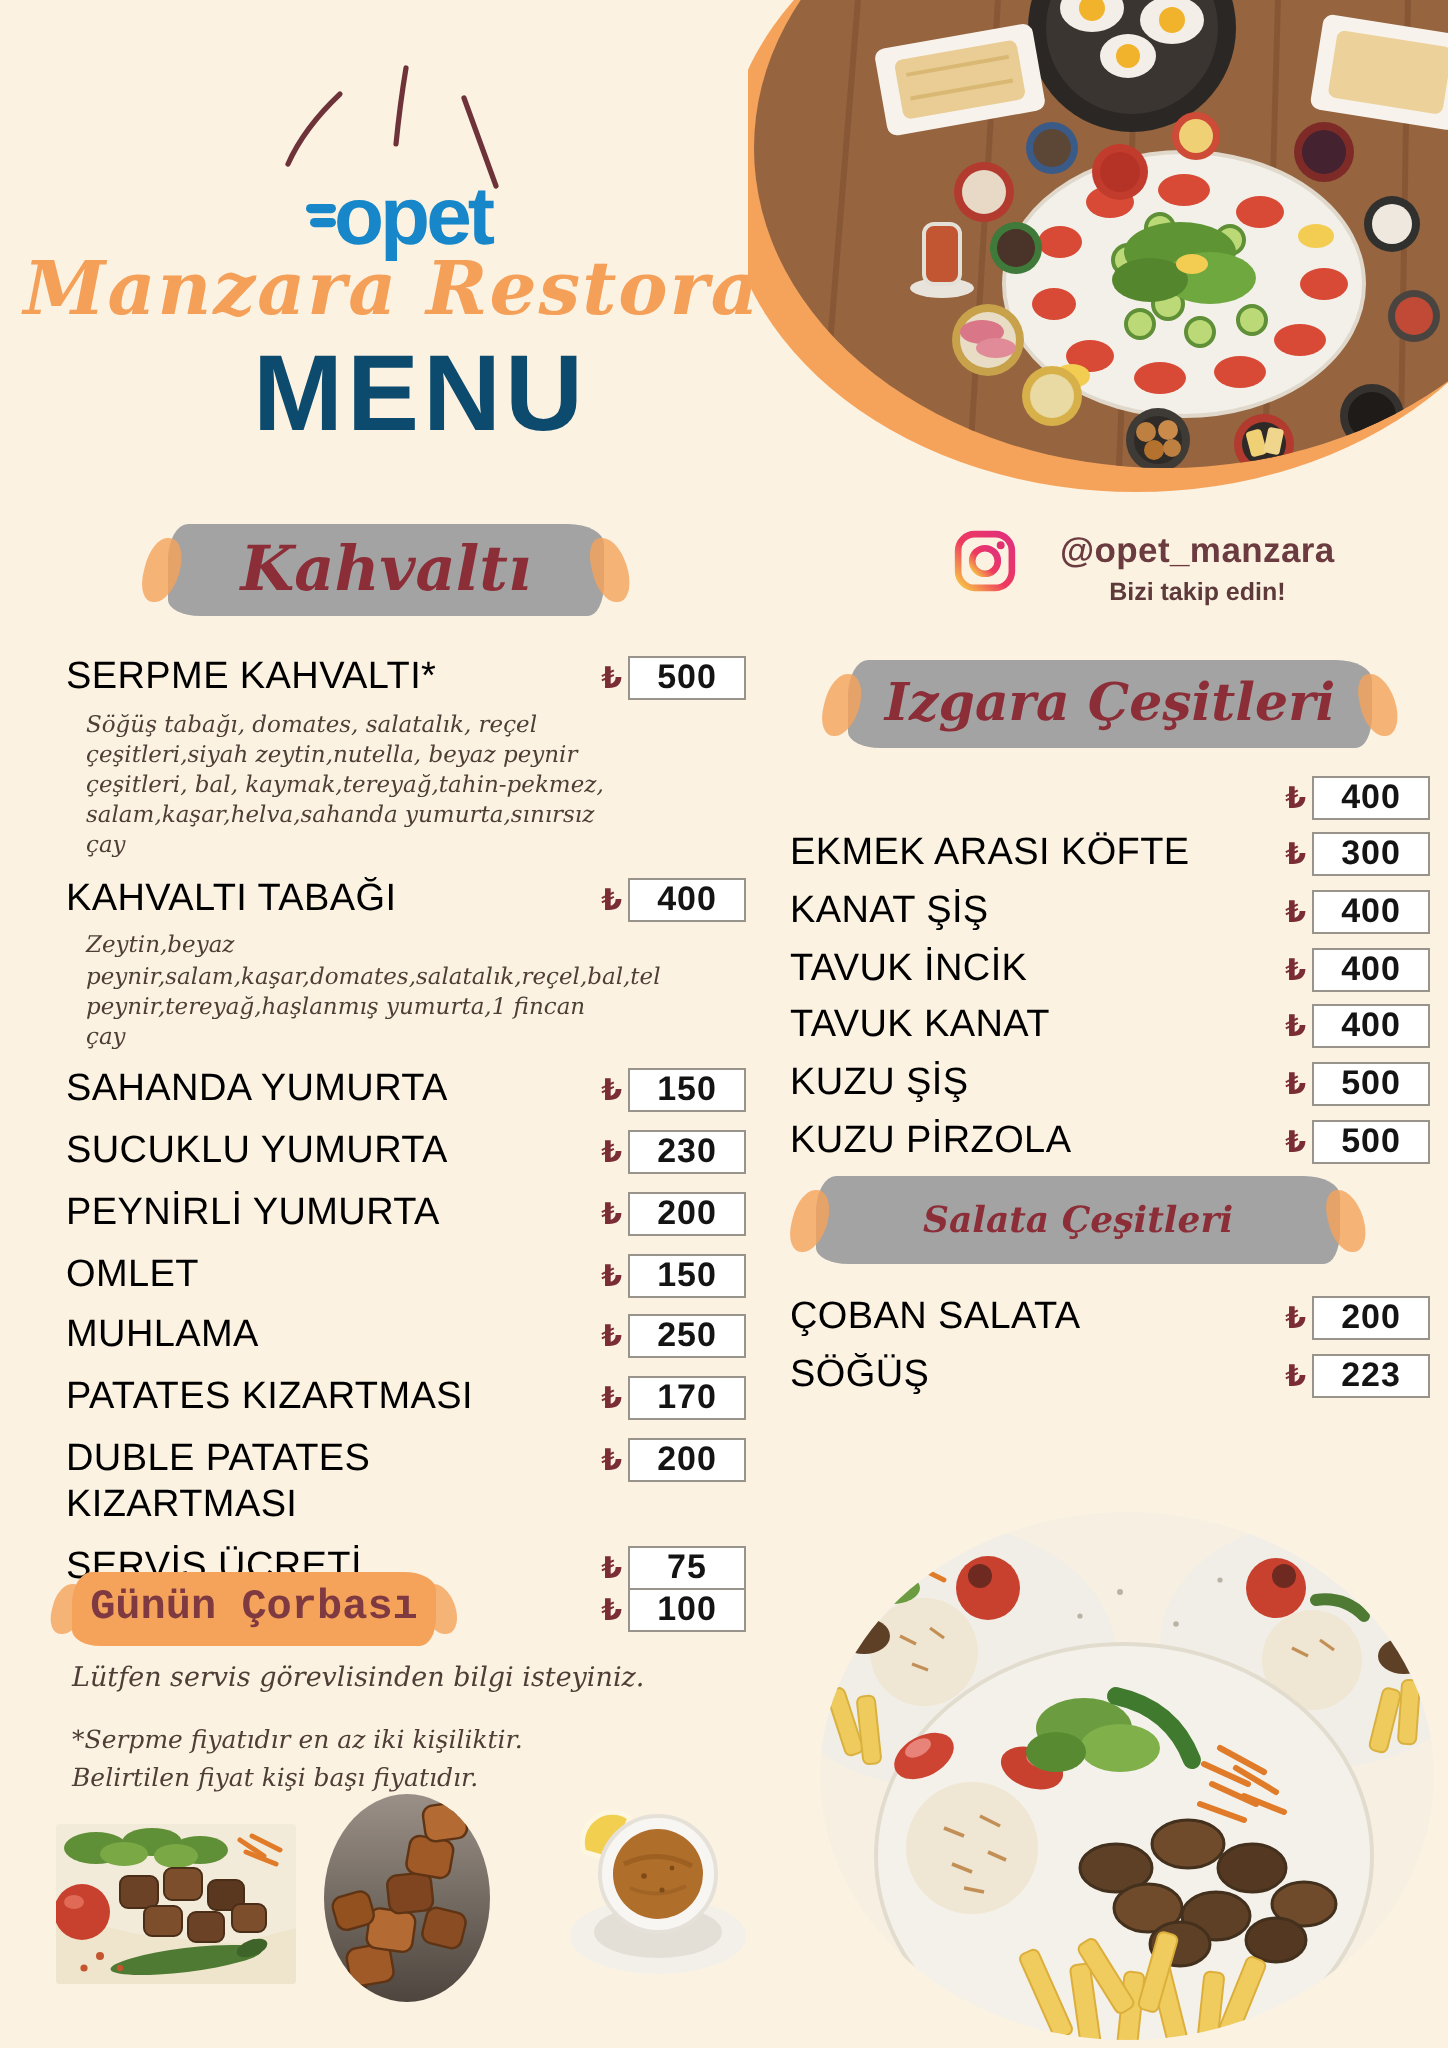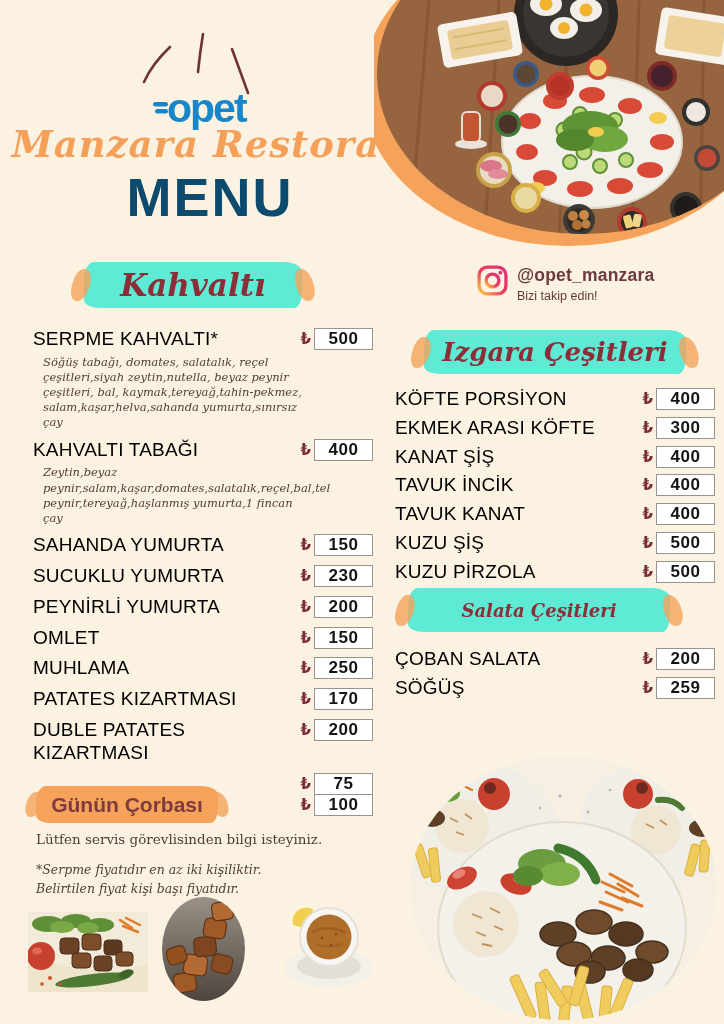--- a/index.html
+++ b/index.html
@@ -13,27 +13,27 @@
   .script-title { position:absolute; left:0; top:122px; width:420px; text-align:center;
       font-family:"DejaVu Serif", serif; font-style:italic; font-weight:bold;
       font-size:37px; color:#F5A058; letter-spacing:1px; }
   .menu-title { position:absolute; left:0; top:166px; width:420px; text-align:center;
       font-size:54px; font-weight:bold; color:#0c4a6e; letter-spacing:2px; }
 
   
   .hero { position:absolute; left:374px; top:0; width:350px; height:246px; }
 
   
-  .insta { position:absolute; left:477px; top:265px; display:flex; gap:9px; align-items:flex-start; }
+  .insta { position:absolute; left:477px; top:265px; display:flex; gap:22px; align-items:flex-start; }
   .insta-texts { display:flex; flex-direction:column; }
   .insta-handle { font-size:17.5px; font-weight:bold; color:#6B3B3F; letter-spacing:.2px; }
-  .insta-sub { font-size:12.5px; font-weight:normal; color:#5F3A3A; margin-top:3px; text-align:left; }
-
-  
-  .brush { position:absolute; background:#5eead4; display:flex; align-items:center; justify-content:center;
+  .insta-sub { font-size:12.5px; font-weight:bold; color:#5F3A3A; margin-top:3px; text-align:center; }
+
+  
+  .brush { position:absolute; background:#a3a3a3; display:flex; align-items:center; justify-content:center;
       border-radius:10px 18px 8px 16px / 18px 10px 16px 8px; }
   .brush::before, .brush::after { content:""; position:absolute; top:15%; bottom:15%; width:18px;
       background:#F5A35B; opacity:.8; border-radius:45% 55% 50% 50%; }
   .brush::before { left:-12px; transform:skewX(-14deg); }
   .brush::after  { right:-12px; transform:skewX(12deg); }
   .brush-script { font-family:"DejaVu Serif", serif; font-style:italic; font-weight:bold; color:#8C2E38; }
   .h-kahvalti { left:84px; top:262px; width:218px; height:46px; font-size:31px; }
   .h-izgara   { left:424px; top:330px; width:262px; height:44px; font-size:26px; }
   .h-salata   { left:408px; top:588px; width:262px; height:44px; font-size:18px; }
 
@@ -59,25 +59,25 @@
 
   
   .corba-row { position:absolute; left:36px; top:786px; width:337px; display:flex;
       justify-content:space-between; align-items:center; }
   .corba-badge { position:relative; background:#F5A35B; border-radius:10px 16px 8px 14px / 16px 9px 14px 8px;
       width:182px; height:37px; display:flex; align-items:center; justify-content:center; }
   .corba-badge::before, .corba-badge::after { content:""; position:absolute; top:16%; bottom:16%; width:16px;
       background:#F5A35B; opacity:.8; border-radius:45% 55% 50% 50%; }
   .corba-badge::before { left:-10px; transform:skewX(-14deg); }
   .corba-badge::after  { right:-10px; transform:skewX(12deg); }
-  .corba-title { font-size:21px; font-weight:bold; color:#7E3A40; }
+  .corba-title { font-size:21px; font-weight:bold; color:#7E3A40;font-family:Liberation Mono, monospace; }
 
   
   .note-service { position:absolute; left:36px; top:831px; font-family:"DejaVu Serif", serif;
-      font-size:13.5px; color:#4E3E36; }
+      font-style:italic; font-size:13.5px; color:#4E3E36; }
   .footnotes { position:absolute; left:36px; top:861px; font-family:"DejaVu Serif", serif;
       font-style:italic; font-size:12.5px; color:#4E3E36; line-height:1.5; }
 
   
   .photo { position:absolute; }
   .ph-kebab  { left:28px;  top:912px; width:120px; height:80px; border-radius:2px; overflow:hidden; }
   .ph-skewer { left:162px; top:897px; width:83px; height:104px; border-radius:50%; overflow:hidden; }
   .ph-soup   { left:282px; top:892px; width:92px; height:100px; }
   .ph-dinner { left:410px; top:756px; width:307px; height:264px; }
 </style>
@@ -358,36 +358,36 @@
             <span class="p-box">
               <span class="p-val">200</span>
             </span>
           </div>
         </div>
 
       </div>
 
       <div class="m-item">
         <div class="m-row">
+          <div class="m-name">SERVİS ÜCRETİ</div>
           <div class="m-price">
             <span class="tl">₺</span>
             <span class="p-box">
               <span class="p-val">75</span>
             </span>
           </div>
         </div>
 
       </div>
     </div>
 
   <div class="m-list col-right">
 
       <div class="m-item">
         <div class="m-row">
-          <div class="m-name">KÖFTE PORSİYON</div>
           <div class="m-price">
             <span class="tl">₺</span>
             <span class="p-box">
               <span class="p-val">400</span>
             </span>
           </div>
         </div>
       </div>
 
       <div class="m-item">
@@ -476,21 +476,21 @@
           </div>
         </div>
       </div>
 
       <div class="m-item">
         <div class="m-row">
           <div class="m-name">SÖĞÜŞ</div>
           <div class="m-price">
             <span class="tl">₺</span>
             <span class="p-box">
-              <span class="p-val">259</span>
+              <span class="p-val">223</span>
             </span>
           </div>
         </div>
       </div>
     </div>
 
   <div class="corba-row">
     <div class="corba-badge">
       <span class="corba-title">Günün Çorbası</span>
     </div>

